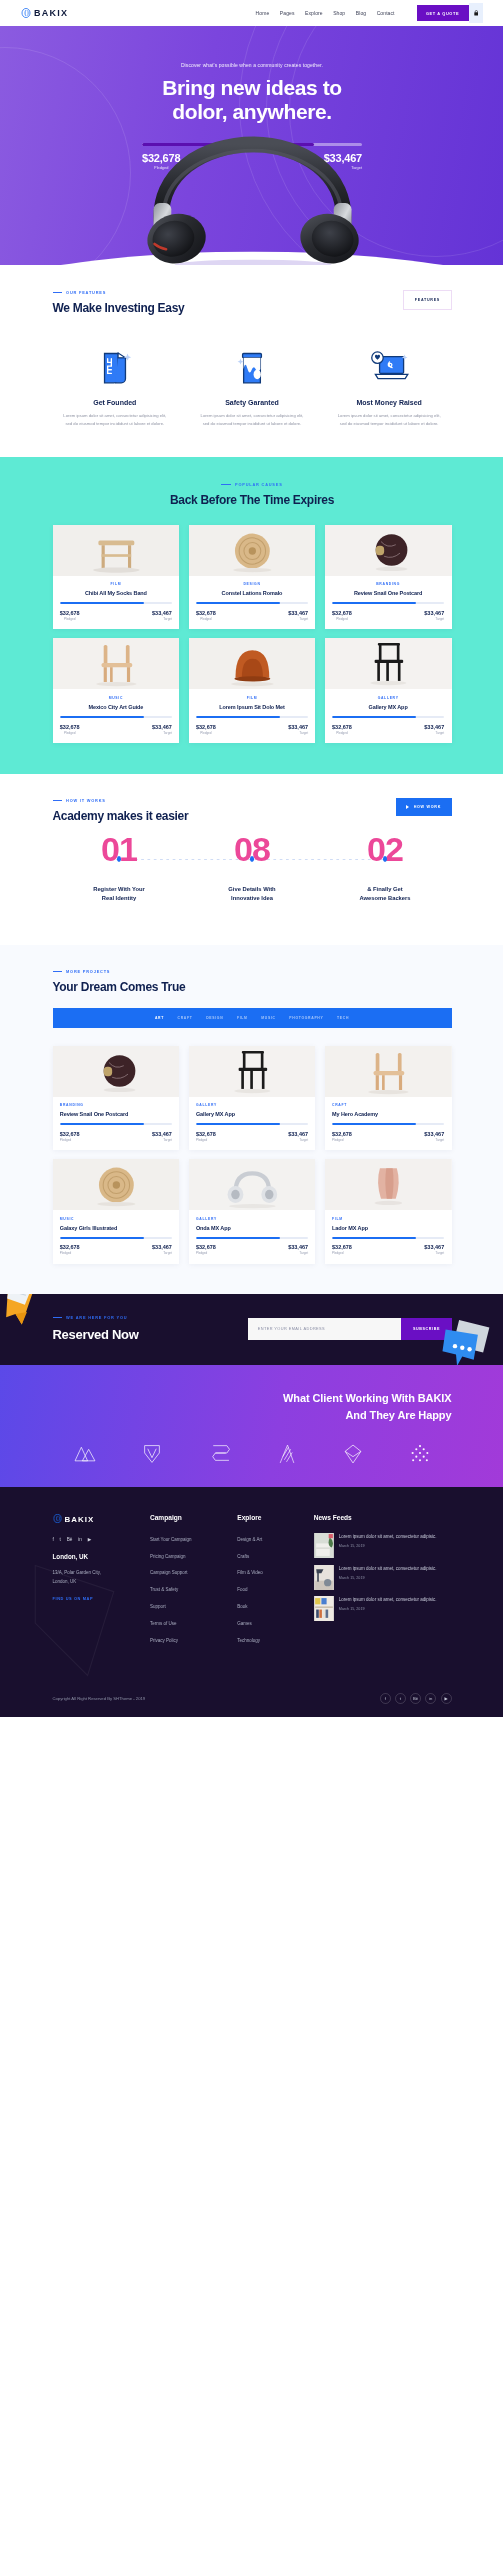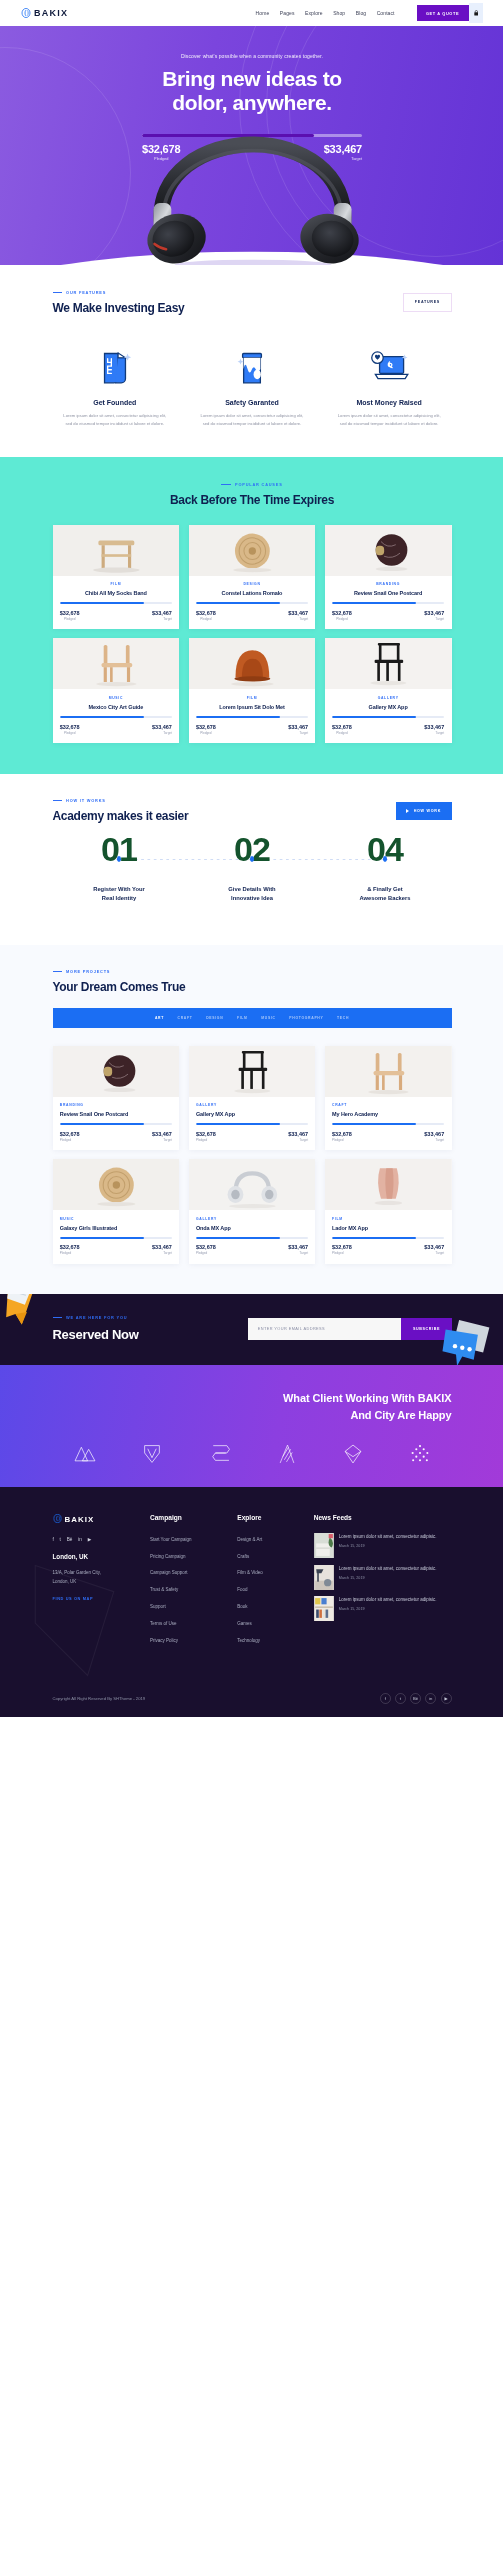--- a/index.html
+++ b/index.html
@@ -32,21 +32,21 @@
   .lock-btn {
     background: #e8f0fd; width: 14px; height: 20px; display:flex; align-items:center;
     justify-content:center; border:none; cursor:pointer; margin-left: 0.5px;
   }
   .lock-btn svg { display:block; }
 
   
   .hero {
     position: relative;
     background: linear-gradient(100deg, #8b5be0 0%, #7b45dd 40%, #6433d6 100%);
-    padding-top: 27px; padding-bottom: 0; overflow: hidden;
+    padding-top: 36px; padding-bottom: 0; overflow: hidden;
     height: 239px;
   }
   .hero::after{
     content:""; position:absolute; left:0; right:0; bottom:0; height:89px;
     background:#fff;
     clip-path: ellipse(72% 100% at 50% 185%);
   }
   .hero-arcs { position:absolute; inset:0; pointer-events:none; }
   .hero-arcs div {
     position:absolute; border-radius:50%; border:0.8px solid rgba(255,255,255,.11);
@@ -68,21 +68,21 @@
   .stat .amt { color:#fff; font-size: 11px; font-weight: bold; letter-spacing:-0.2px; }
   .stat .lbl { color: rgba(255,255,255,.82); font-size: 3.9px; margin-top: 1px; }
   .stat.right { text-align: right; }
   .headphones { position:absolute; z-index:4; left:50%; transform: translateX(-50%); top: 110px; }
 
   
   .sec-label { display:flex; align-items:center; gap:4.2px; }
   .sec-label .dash { width:9.4px; height:1px; background:#2f6df6; display:block; }
   .sec-label span.t { color:#2f6df6; font-size:3.9px; font-weight:bold; letter-spacing:0.8px; }
   .sec-title { font-size:12px; font-weight:bold; color:#0f2050; margin-top:5.8px; letter-spacing:-0.3px;}
-  .sec-head-row { display:flex; align-items:center; justify-content:space-between; }
+  .sec-head-row { display:flex; align-items:flex-start; justify-content:space-between; }
   .ghost-btn {
     border:0.5px solid #eddcf5; background:#fff; color:#0f2050; font-size:3.7px; font-weight:bold;
     letter-spacing:0.7px; padding:6.8px 10.5px; cursor:pointer;
   }
   .blue-btn {
     background:#1b6ef3; color:#fff; border:none; font-size:3.7px; font-weight:bold;
     letter-spacing:0.7px; padding:6.8px 10.5px; cursor:pointer; display:flex; align-items:center; gap:4.7px;
   }
   .blue-btn .play { width:0;height:0;border-left:3.1px solid #fff;border-top:2.1px solid transparent;border-bottom:2.1px solid transparent;}
 
@@ -111,21 +111,21 @@
   .card .lbl { font-size:3.1px; color:#9aa0b4; margin-top:1px; }
   .card .right { text-align:right; }
 
   
   .howitworks { background:#fff; padding: 24px 0 30px; }
   .steps { position:relative; margin-top: 21px; height: 71px; }
   .steps-grid { display:grid; grid-template-columns: repeat(3,1fr); position:relative; z-index:2; }
   .step { text-align:center; position:relative; }
   .step .ghostnum {
     position:absolute; left:50%; transform:translateX(-50%); top:-14.7px;
-    font-size:34px; font-weight:bold; color:#14532d; letter-spacing:-1px; z-index:-1;
+    font-size:34px; font-weight:bold; color:#ec4899; letter-spacing:-1px; z-index:-1;
   }
   .step .dot { width:4.7px;height:6.3px;border-radius:50%; background:#1b6ef3; margin: 11.5px auto 0; }
   .step h4 { font-size:5.8px; color:#0f2050; font-weight:bold; margin-top: 23px; line-height:1.6; }
   .dashline {
     position:absolute; left:16%; right:16%; top: 14.7px; height:0.5px; z-index:1;
     background-image: linear-gradient(to right,#cfdcf5 0 3.1px, transparent 3.1px 6.3px);
     background-size: 6.3px 0.5px; background-repeat: repeat-x;
   }
 
   
@@ -563,26 +563,26 @@
       </div>
       <div class="steps">
         <div class="dashline"></div>
         <div class="steps-grid" id="steps-grid">
             <div class="step">
               <div class="ghostnum">01</div>
               <div class="dot"></div>
               <h4>Register With Your<br>Real Identity</h4>
             </div>
             <div class="step">
-              <div class="ghostnum">02</div>
+              <div class="ghostnum">08</div>
               <div class="dot"></div>
               <h4>Give Details With<br>Innovative Idea</h4>
             </div>
             <div class="step">
-              <div class="ghostnum">04</div>
+              <div class="ghostnum">02</div>
               <div class="dot"></div>
               <h4>&amp; Finally Get<br>Awesome Backers</h4>
             </div>
           </div>
       </div>
     </div>
   </section>
 
   <section class="projects">
     <div class="wrap">
@@ -801,21 +801,21 @@
         <circle cx="44" cy="57" r="4.2" fill="#fff"></circle>
         <circle cx="58" cy="60" r="4.2" fill="#fff"></circle>
       </svg>
     </span>
   </section>
 
   <section class="clients">
     <div class="wrap">
       <h2>
         <span>What Client Working With BAKIX</span><br>
-        <span>And City Are Happy</span>
+        <span>And They Are Happy</span>
       </h2>
       <div class="logos">
         <span>
           <svg width="22" height="18" viewBox="0 0 42 34" fill="none" stroke="#fff" stroke-width="1.4">
             <path d="M2 32 L14 6 L26 32 z"></path>
               <path d="M16 32 L28 10 L40 32 z"></path>
           </svg>
         </span>
         <span>
           <svg width="18" height="20" viewBox="0 0 34 38" fill="none" stroke="#fff" stroke-width="1.4">

